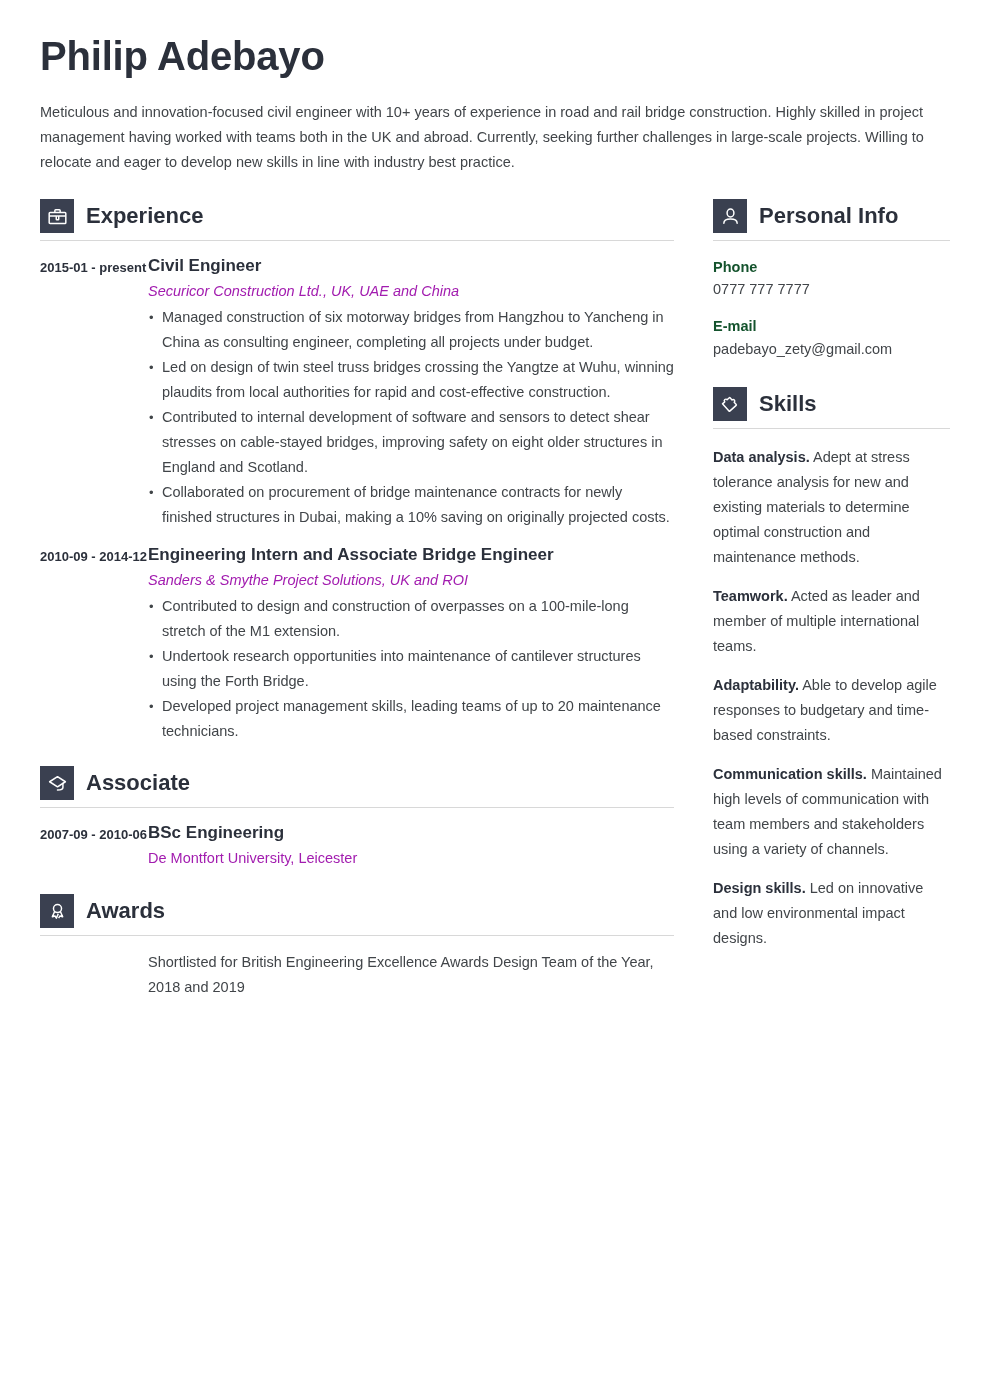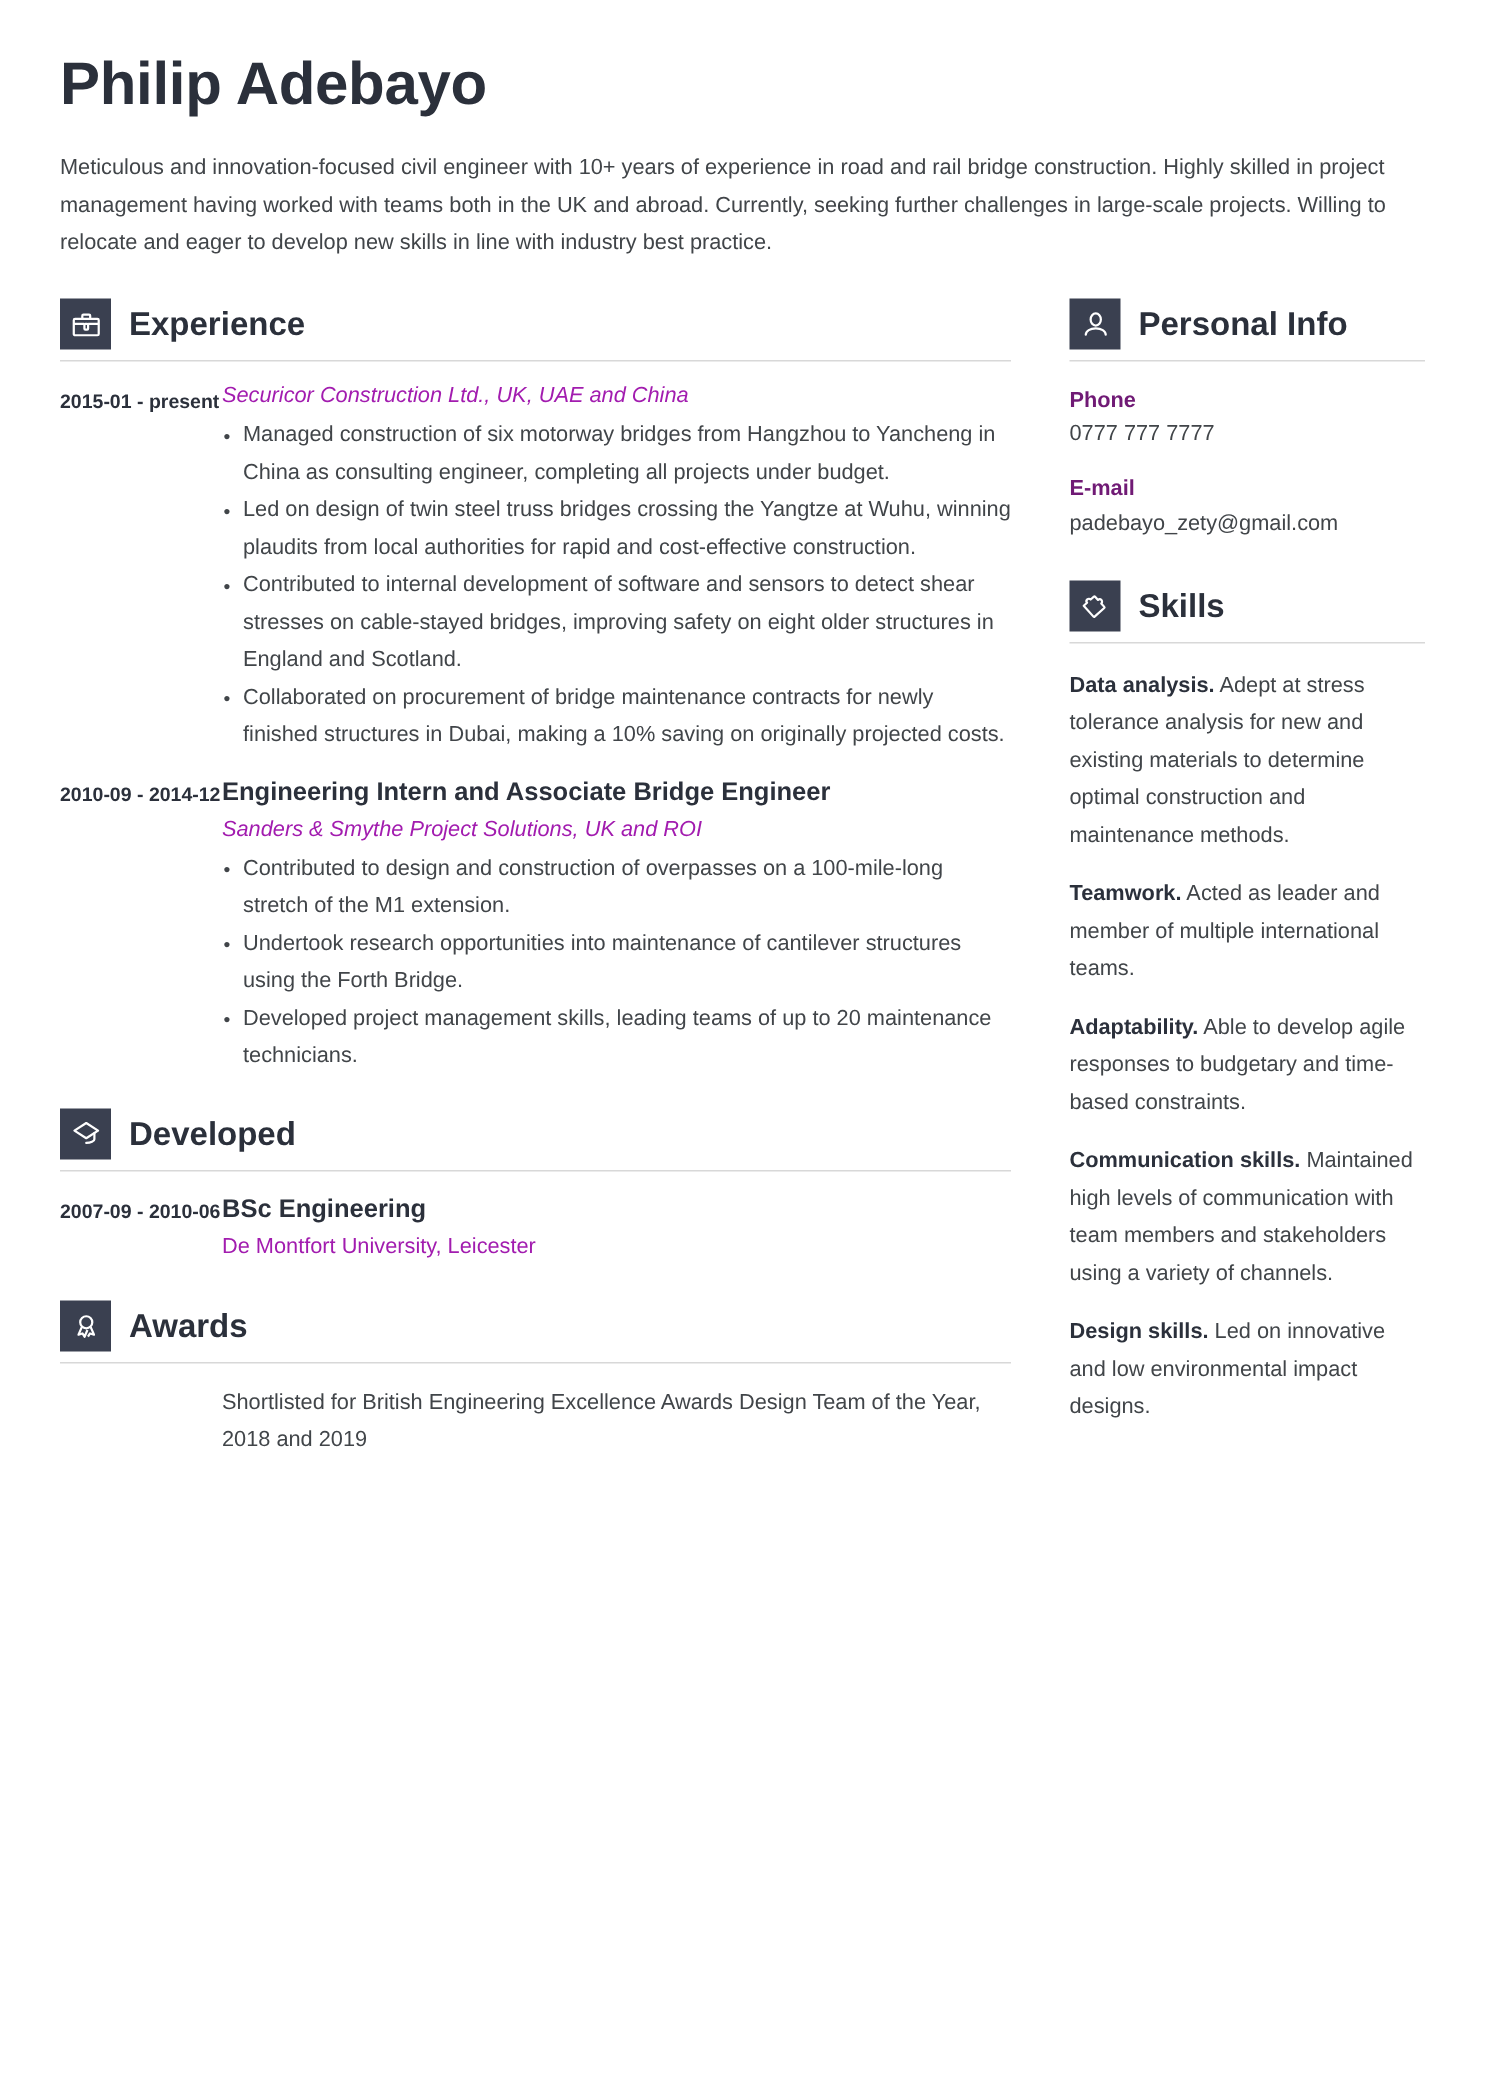--- a/index.html
+++ b/index.html
@@ -138,21 +138,21 @@
     color: #414549;
     margin: 0;
   }
   .entry.no-dates .dates { visibility: hidden; }
 
   
   .side-sec { margin-bottom: 0; }
   .side-label {
     font-size: 14.5px;
     font-weight: bold;
-    color: #701a75;
+    color: #14532d;
     margin: 16px 0 2px 0;
     line-height: 1.4;
   }
   .side-value {
     font-size: 14.5px;
     color: #414549;
     line-height: 1.45;
     margin: 0;
     word-break: break-word;
   }
@@ -187,20 +187,21 @@
               <path d="M2.5 11.4h8.1M13.4 11.4h8.1"></path>
             </svg>
           </span>
           <span class="sec-title">Experience</span>
         </div>
         <div class="rule"></div>
 
         <div class="entry">
           <div class="dates">2015-01 - present</div>
           <div class="body">
+            <div class="job-title">Civil Engineer</div>
             <div class="job-sub">Securicor Construction Ltd., UK, UAE and China</div>
             <ul class="bullets">
               <li>Managed construction of six motorway bridges from Hangzhou to Yancheng in China as consulting engineer, completing all projects under budget.</li>
               <li>Led on design of twin steel truss bridges crossing the Yangtze at Wuhu, winning plaudits from local authorities for rapid and cost-effective construction.</li>
               <li>Contributed to internal development of software and sensors to detect shear stresses on cable-stayed bridges, improving safety on eight older structures in England and Scotland.</li>
               <li>Collaborated on procurement of bridge maintenance contracts for newly finished structures in Dubai, making a 10% saving on originally projected costs.</li>
             </ul>
           </div>
         </div>
 
@@ -219,21 +220,21 @@
       </div>
 
       <div class="sec-block" style="margin-top:22px;">
         <div class="sec-head">
           <span class="badge">
             <svg width="21" height="21" viewBox="0 0 24 24" fill="none" stroke="#ffffff" stroke-width="1.7" stroke-linejoin="round">
               <path d="M12 4.2 21 10l-9 5.8L3 10z"></path>
               <path d="M18.2 11.9v4.6c0 1.6-2.8 2.9-6.2 2.9" stroke-linecap="round"></path>
             </svg>
           </span>
-          <span class="sec-title">Developed</span>
+          <span class="sec-title">Associate</span>
         </div>
         <div class="rule"></div>
 
         <div class="entry">
           <div class="dates">2007-09 - 2010-06</div>
           <div class="body">
             <div class="job-title">BSc Engineering</div>
             <div class="job-sub plain">De Montfort University, Leicester</div>
           </div>
         </div>

